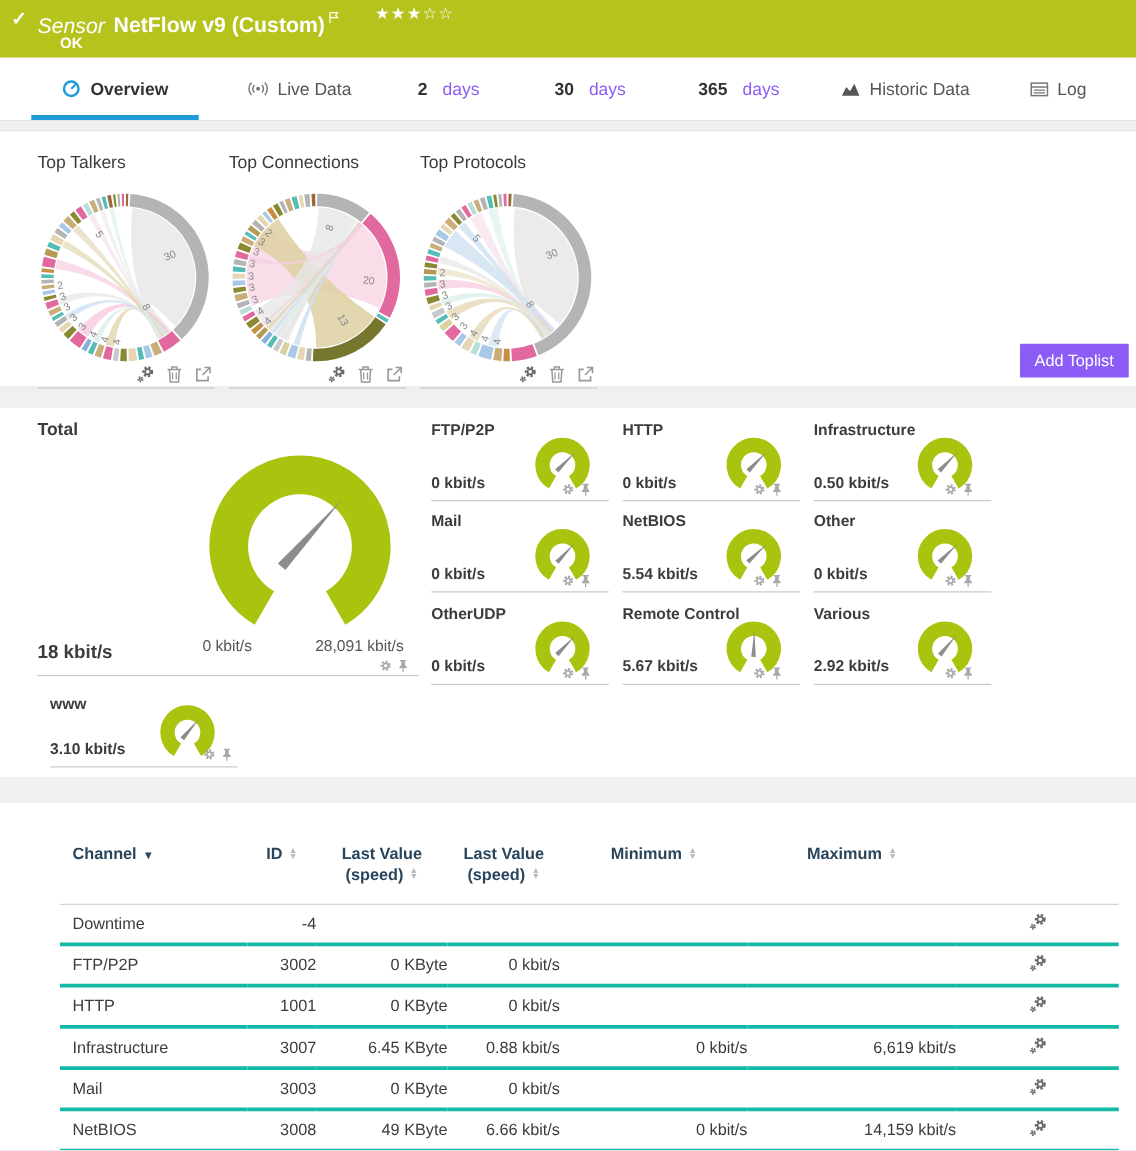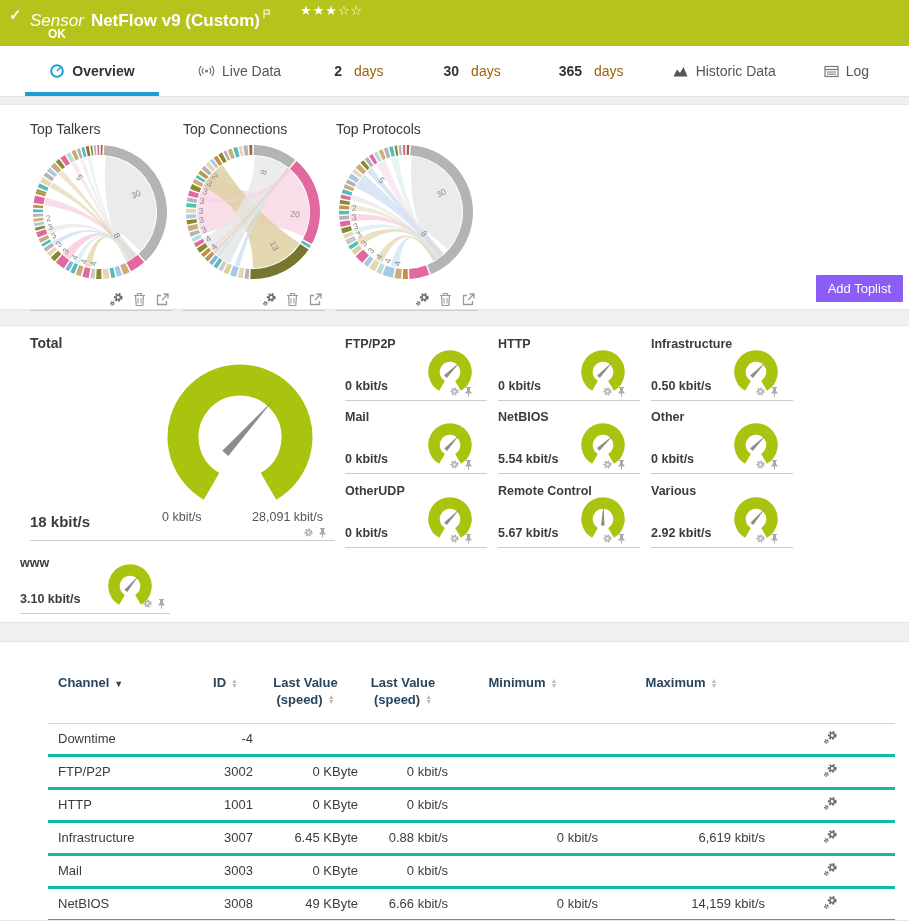--- a/index.html
+++ b/index.html
@@ -21,31 +21,31 @@
   .tab svg{display:block}
   .tab.active{border-bottom:4px solid #1e9cd7;color:#333;font-weight:bold;padding-top:4px}
   #tab-overview{width:106px;justify-content:center}
   #tab-livedata{margin-left:25px}
   #tab-2days{margin-left:25px}
   #tab-30days{margin-left:32px}
   #tab-365days{margin-left:30px}
   #tab-historic{margin-left:20px}
   #tab-log{margin-left:20px}
   .daynum{font-weight:bold;color:#333;margin-right:5px}
-  .dayword{color:#a16207}
+  .dayword{color:#8b5cf6}
   
   .panel{background:#fff;border-top:1px solid #e6e6e6;border-bottom:1px solid #e6e6e6;
          position:relative;box-sizing:border-box}
   #panel-toplists{margin-top:7px;height:206px;padding:0 0 0 30px}
   #panel-gauges{margin-top:15px;height:298px}
   #panel-table{margin-top:18px;height:280px;overflow:hidden}
   
   .charttile{float:left;width:142px;margin-right:11px;margin-top:6px;height:199px;
              border-bottom:1px solid #ccc;position:relative}
-  .charttitle{font-size:14px;color:#3a3a3a;margin:10px 0 7px 0}
+  .charttitle{font-size:14px;color:#3a3a3a;margin:10px 0 17px 0}
   .chartsvg{display:block}
   .tileicons{position:absolute;right:2px;bottom:3px;display:flex;gap:9px;align-items:center}
   .tileicons span{display:inline-flex;cursor:pointer}
   .addtoplist{position:absolute;right:6px;bottom:7px;background:#8b5cf6;color:#fff;border:none;
               font-family:"Liberation Sans",sans-serif;font-size:13px;padding:6px 12px;border-radius:1px;cursor:pointer}
   
   .gtile{position:absolute;box-sizing:border-box;border-bottom:1px solid #ccc}
   .glabel{font-size:12.5px;font-weight:bold;color:#3c3c3c}
   .gvalue{position:absolute;left:0;bottom:7px;font-size:12.5px;font-weight:bold;color:#3c3c3c}
   .gicons{position:absolute;display:flex;gap:4px;align-items:center}
@@ -54,21 +54,21 @@
   #tile-total .glabel{font-size:14px}
   #tile-total .gvalue{font-size:15px;bottom:10px}
   #tile-total .gsvg-big{position:absolute;left:118px;top:12px}
   .minmax{position:absolute;bottom:16px;font-size:12.5px;color:#555}
   #gmin{left:132px}
   #gmax{right:12px}
   #tile-total .gicons{right:8px;bottom:2px}
   .stile{width:142px;height:64px}
   .stile .gsvg{position:absolute;right:12px;top:11px}
   .stile .gicons{right:14px;bottom:3px}
-  #tile-www{left:20px;top:230px;width:150px;height:58px}
+  #tile-www{left:40px;top:230px;width:150px;height:58px}
   #tile-www .gsvg{position:absolute;left:85px;top:6px}
   #tile-www .gicons{right:4px;bottom:4px}
   
   table{border-collapse:collapse;margin:27px 0 0 48px;table-layout:fixed;width:847px}
   th{font-size:13px;color:#29455c;font-weight:bold;vertical-align:top;
      padding:6px 0 14px 0;border-bottom:1px solid #d5d5d5;line-height:1.3;cursor:pointer}
   th.chcol{text-align:left;padding-left:10px}
   td{font-size:13px;color:#3c3c3c;height:30px;border-bottom:3px solid #14b8a6;text-align:right;padding:0}
   td.chcol{text-align:left;padding-left:10px}
   td.gearcol,th.gearcol{text-align:center}

